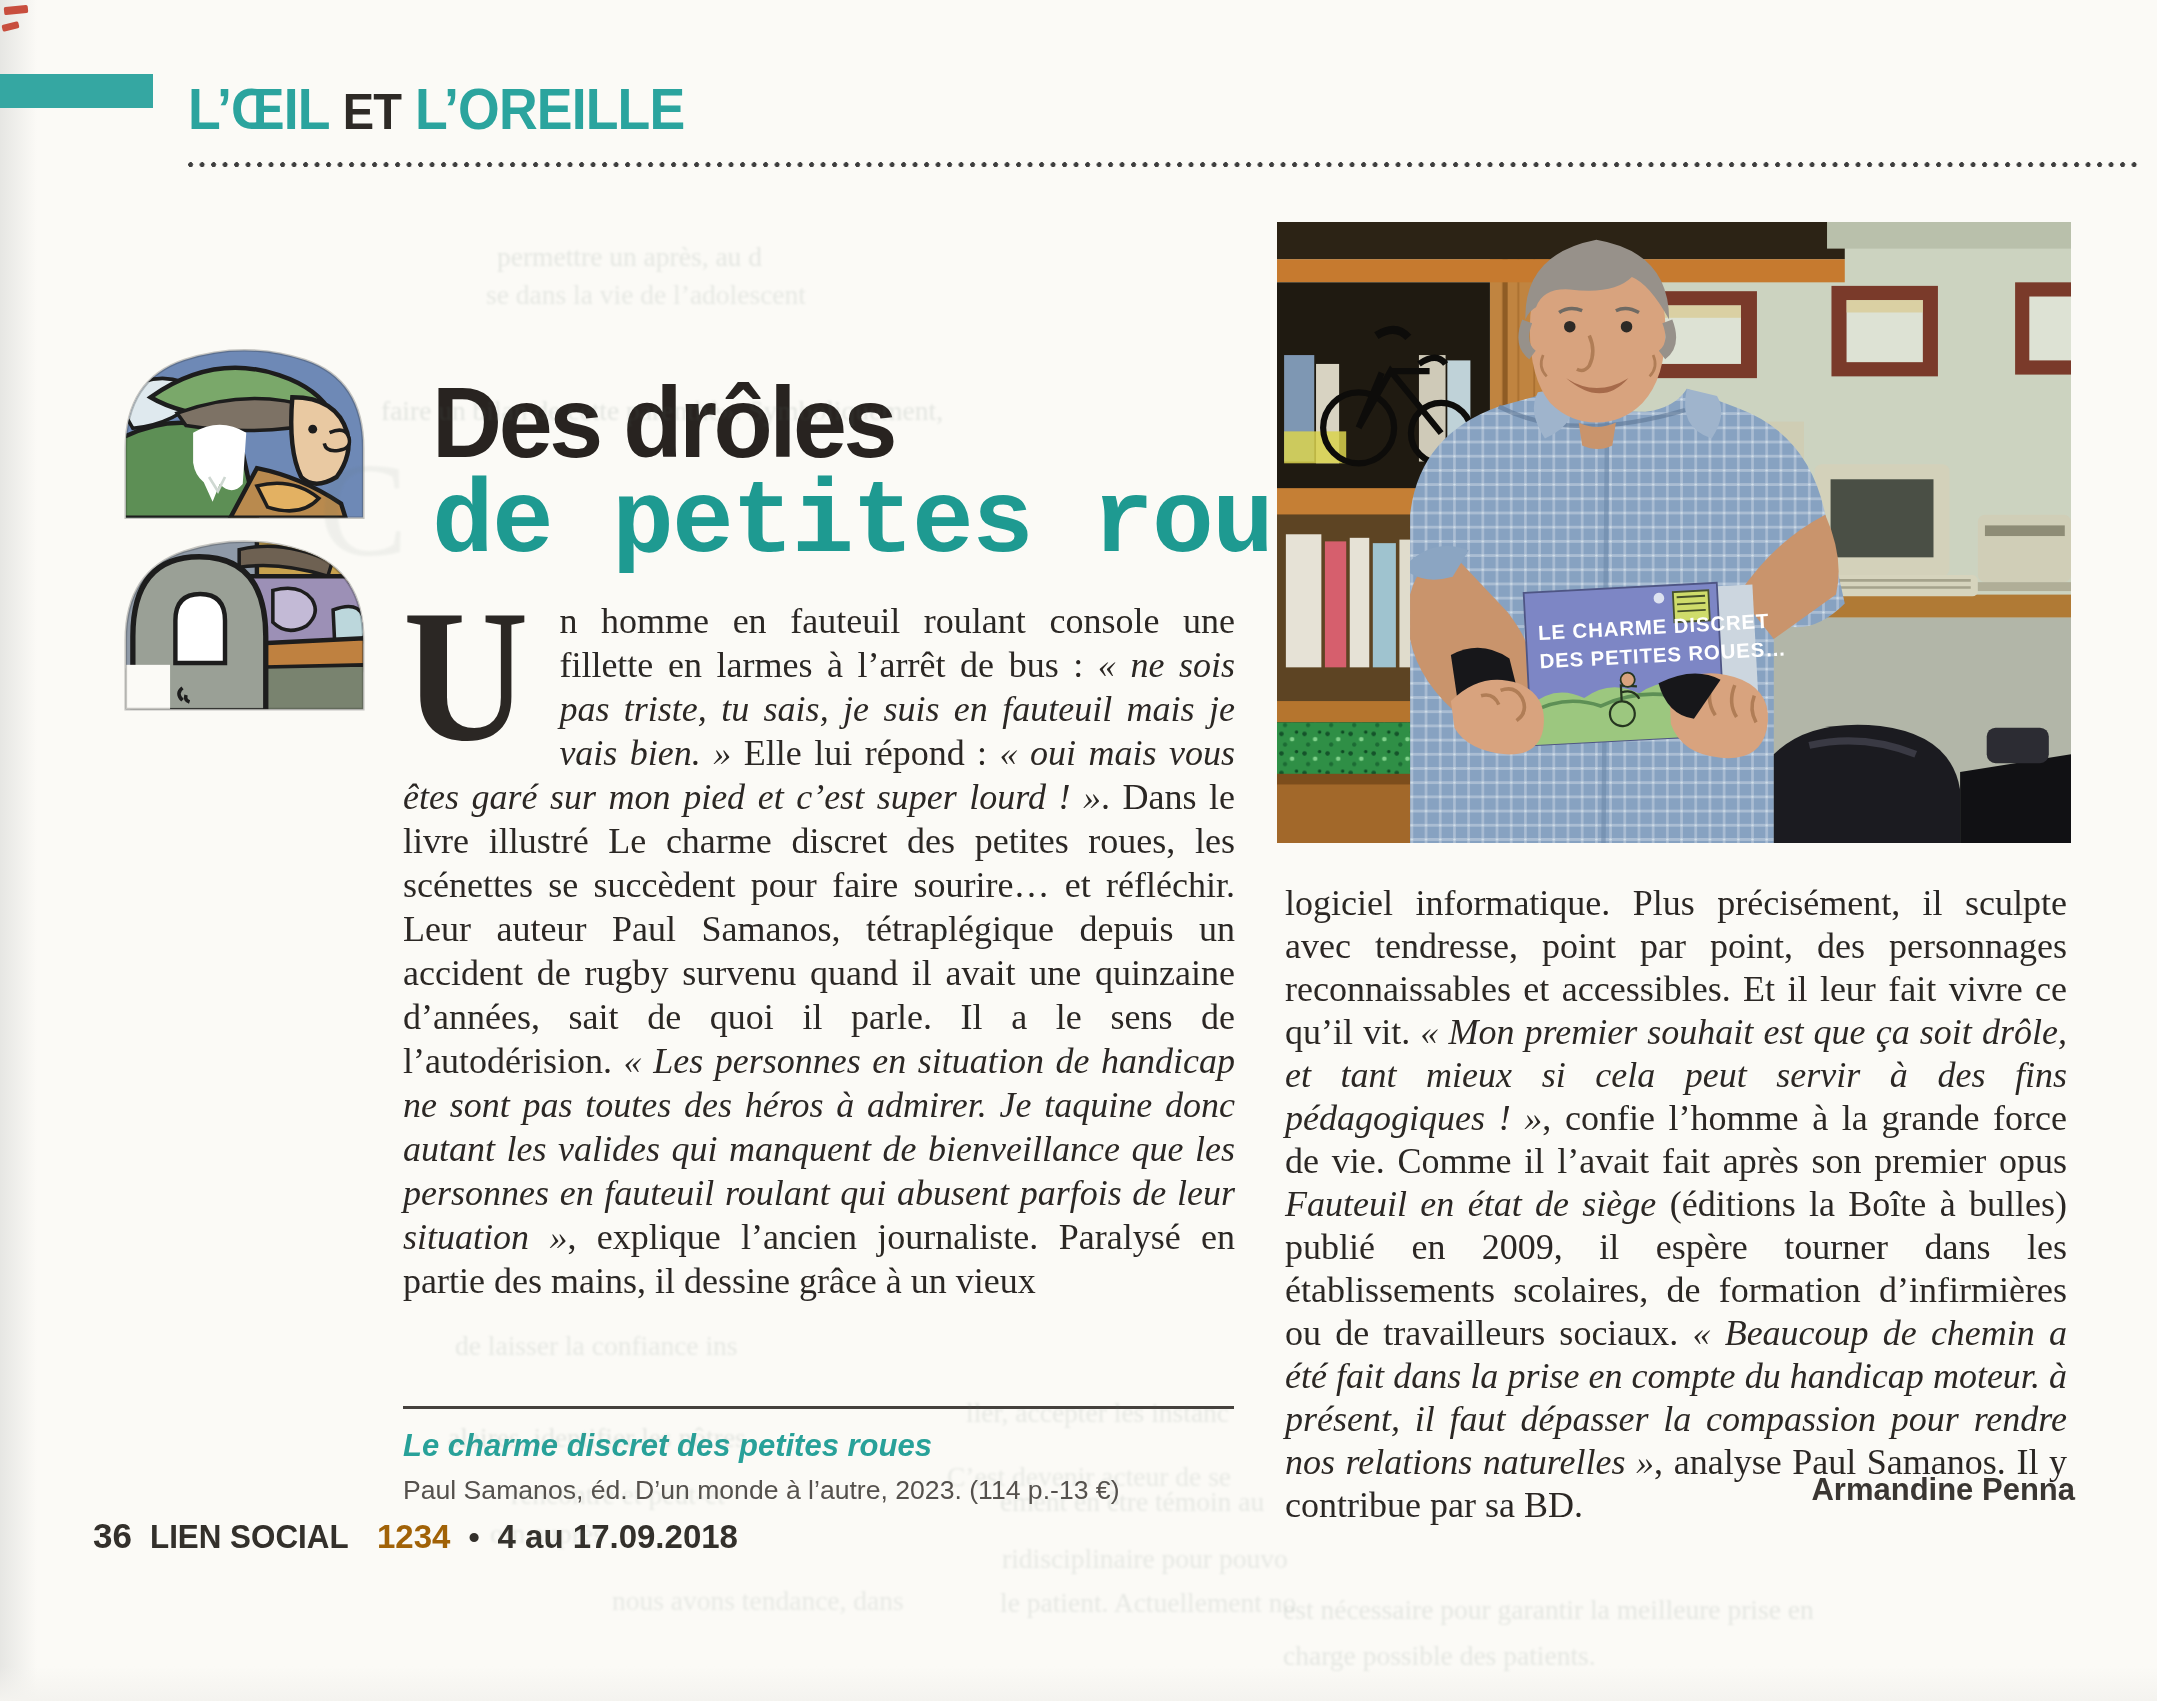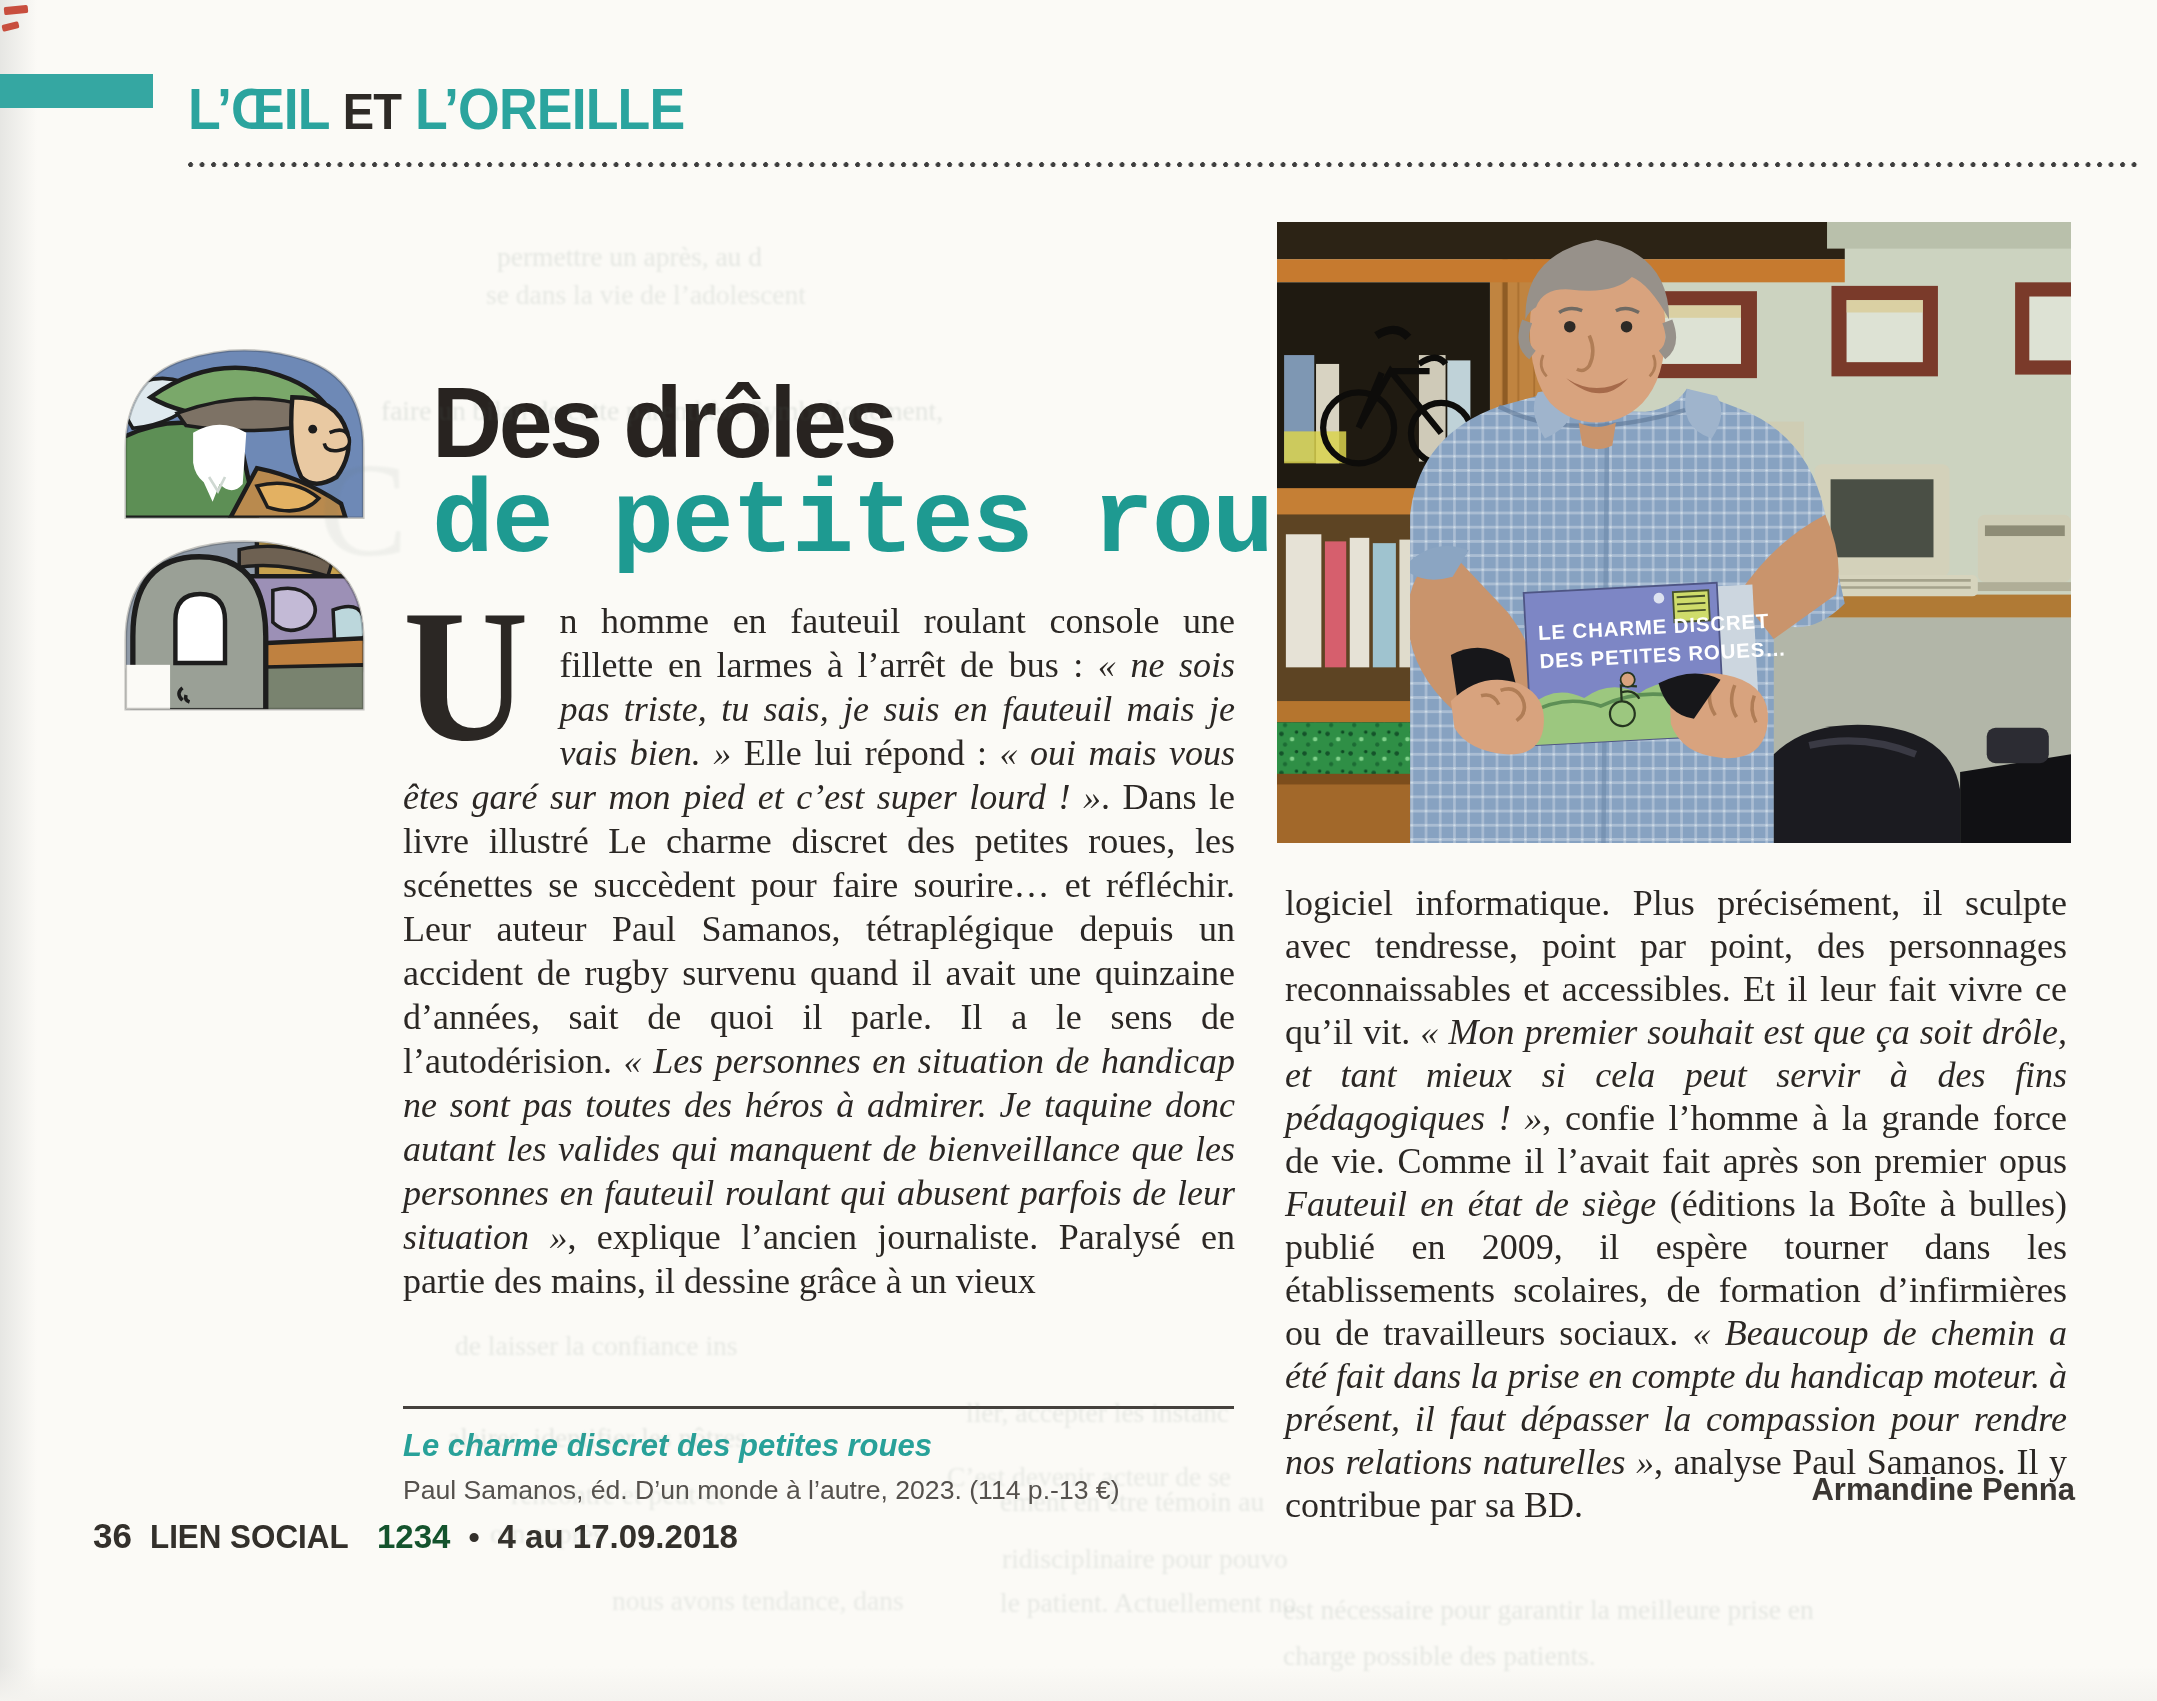--- a/index.html
+++ b/index.html
@@ -38,21 +38,21 @@
   
   .binfo{left:403px;top:1406px;width:833px;}
   .binfo .rule{width:831px;height:2.7px;background:#45413d;}
   .binfo .btitle{margin-top:19.5px;color:#28a199;font-weight:700;font-style:italic;font-size:31px;}
   .binfo .bdetails{margin-top:10.6px;color:#55514d;font-size:26.6px;}
   .binfo .burl{margin-top:5.3px;color:#2e2a27;font-weight:700;font-size:26.6px;}
   
   .footer{left:93px;top:1516px;display:flex;align-items:flex-end;gap:18px;white-space:nowrap;}
   .f-num{font-weight:700;font-size:35px;color:#33302b;}
   .f-mag{font-weight:700;font-size:33px;color:#33302b;letter-spacing:0;transform:scaleX(.95);transform-origin:left bottom;}
-  .f-issue{font-weight:700;font-size:33px;color:#14532d;}
+  .f-issue{font-weight:700;font-size:33px;color:#a16207;}
   .f-dot{font-weight:700;font-size:32px;color:#33302b;}
   .f-date{font-weight:600;font-size:33px;color:#33302b;}
   
   .ghost{position:absolute;color:#5c7268;font-family:"Liberation Serif","DejaVu Serif",serif;white-space:nowrap;
          filter:blur(1.1px);}
   
   .photo{left:1277px;top:222px;width:794px;height:621px;}
 </style>
 </head>
 <body>

